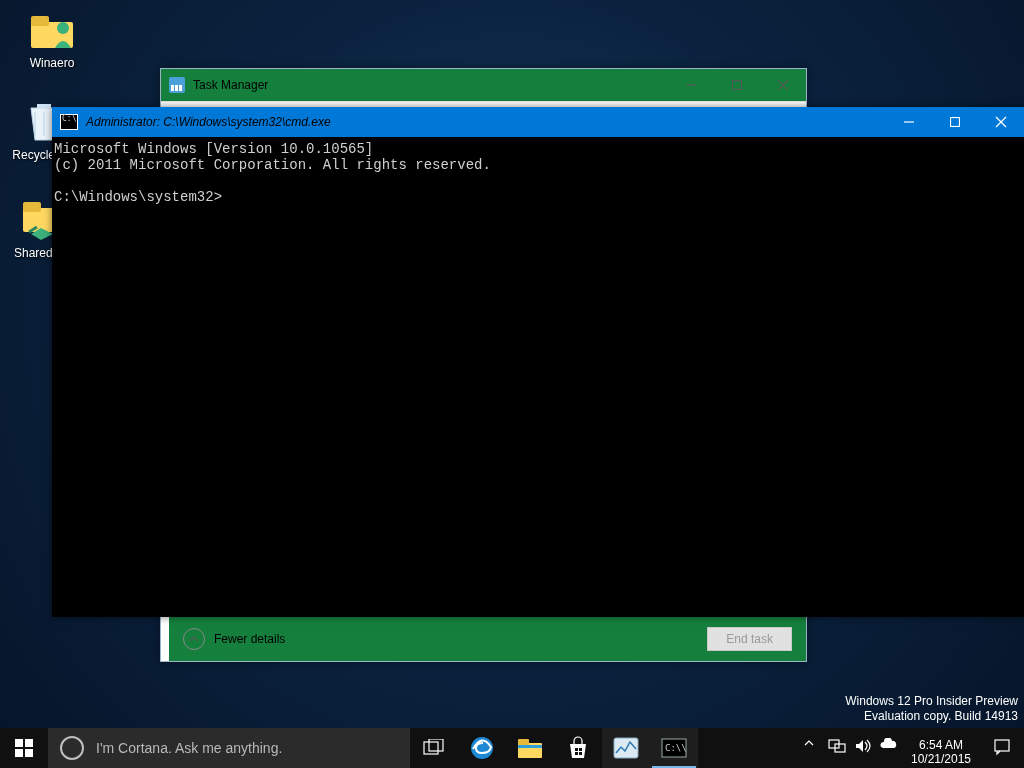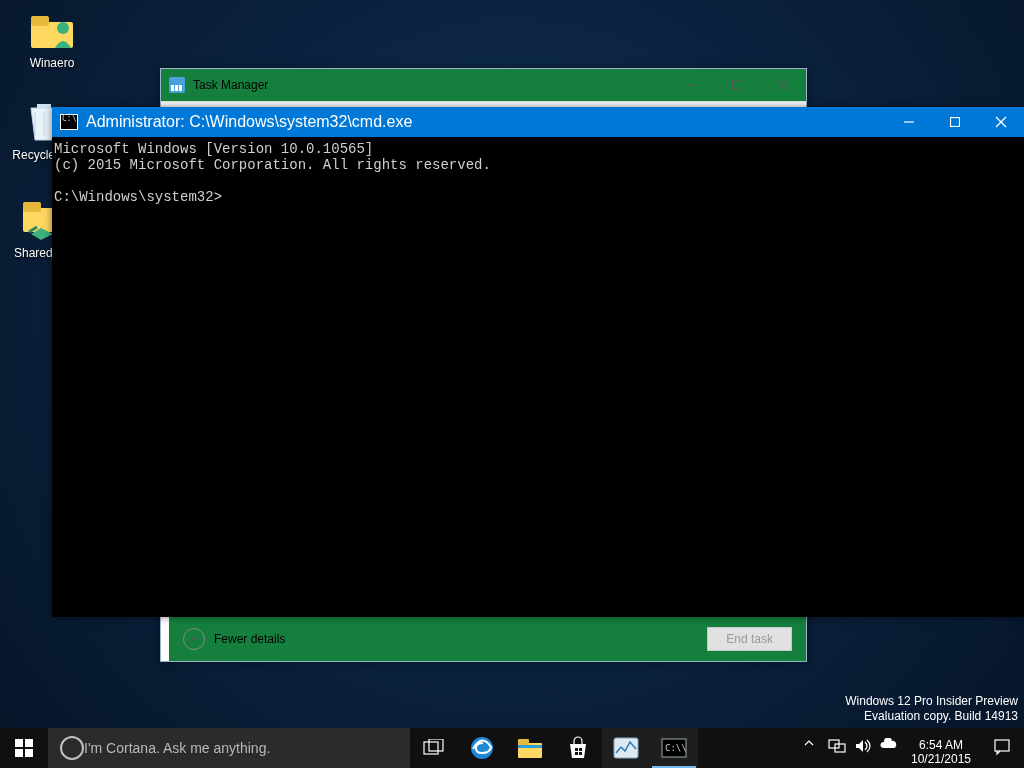--- a/index.html
+++ b/index.html
@@ -16,31 +16,31 @@
   .tm-title-text{flex:1;color:#000;font-size:12px;}
   .tm-btn{width:46px;height:32px;display:flex;align-items:center;justify-content:center;color:#555;}
   .tm-footer{position:absolute;left:0;right:0;bottom:0;height:44px;border-top:1px solid #e0e0e0;background:#15803d;display:flex;align-items:center;padding:0 14px;color:#444;margin-left:8px;}
   .fd-circ{width:20px;height:20px;border:1px solid #888;border-radius:50%;display:flex;align-items:center;justify-content:center;margin-right:9px;}
   .endtask{margin-left:auto;background:#e1e1e1;border:1px solid #c9c9c9;color:#9a9a9a;padding:4px 18px;font-size:12px;}
   
   .cmd{position:absolute;left:52px;top:107px;width:972px;height:510px;background:#000;box-shadow:0 0 8px rgba(0,0,0,.5);}
   .cmd-title{height:30px;background:#0078d7;display:flex;align-items:center;}
   .cmd-ico{width:16px;height:14px;margin:0 8px;background:#000;border:1px solid #fff;position:relative;}
   .cmd-ico::before{content:"C:\\";position:absolute;left:1px;top:-1px;font-size:8px;font-family:Consolas,monospace;color:#ccc;}
-  .cmd-title-text{flex:1;color:#ffffff;font-size:16px;}
+  .cmd-title-text{flex:1;color:#000000;font-size:12px;font-style:italic;}
   .cmd-btn{width:46px;height:30px;display:flex;align-items:center;justify-content:center;color:#fff;}
   .cmd-body{padding:4px 2px;font-family:Consolas,"Courier New",monospace;font-size:14px;line-height:16px;color:#cfcfcf;white-space:pre;}
   
   .wm{position:absolute;right:6px;bottom:44px;text-align:right;font-size:12px;line-height:15px;color:#fff;}
   
   .taskbar{position:absolute;left:0;right:0;bottom:0;height:40px;background:#101010;display:flex;align-items:stretch;}
   .tb-item{width:48px;display:flex;align-items:center;justify-content:center;position:relative;}
   .tb-active::after{content:"";position:absolute;left:2px;right:2px;bottom:0;height:2px;background:#76b9ed;}
   .tb-running{background:#1e1e1e;}
-  .cortana{width:350px;background:#2b2b2b;display:flex;align-items:center;padding-left:12px;color:#b8b8b8;font-size:14px;}
+  .cortana{width:350px;background:#2b2b2b;display:flex;align-items:center;padding-left:12px;color:#b8b8b8;font-size:14px;gap:12px;}
   .cortana .ring{width:20px;height:20px;border:2px solid #bfbfbf;border-radius:50%;}
   .tray{margin-left:auto;display:flex;align-items:flex-start;margin-top:10px;}
   .tray .tb-item{width:26px;}
   .clock{width:78px;display:flex;flex-direction:column;align-items:center;justify-content:center;font-size:12px;line-height:14px;color:#fff;}
   .notif{width:44px;display:flex;align-items:center;justify-content:center;}
   
   .stroke{stroke:#fff;stroke-width:1.2;fill:none;}
   .stroke-d{stroke:#555;stroke-width:1.2;fill:none;}
 </style>
 </head>
@@ -126,21 +126,21 @@
         </svg>
       </div>
     <div class="cmd-btn close">
         <svg width="12" height="12">
           <line x1="1" y1="1" x2="11" y2="11" class="stroke"></line>
           <line x1="11" y1="1" x2="1" y2="11" class="stroke"></line>
         </svg>
       </div>
   </div>
   <div class="cmd-body"><span>Microsoft Windows [Version 10.0.10565]</span>
-<span>(c) 2015 Microsoft Corporation. All rights reserved.</span>
+<span>(c) 2011 Microsoft Corporation. All rights reserved.</span>
 
 <span>C:\Windows\system32&gt;</span></div>
 </div>
 
 <div class="wm">
   <div>Windows 12 Pro Insider Preview</div>
   <div>Evaluation copy. Build 14913</div>
 </div>
 
 <div class="taskbar">

